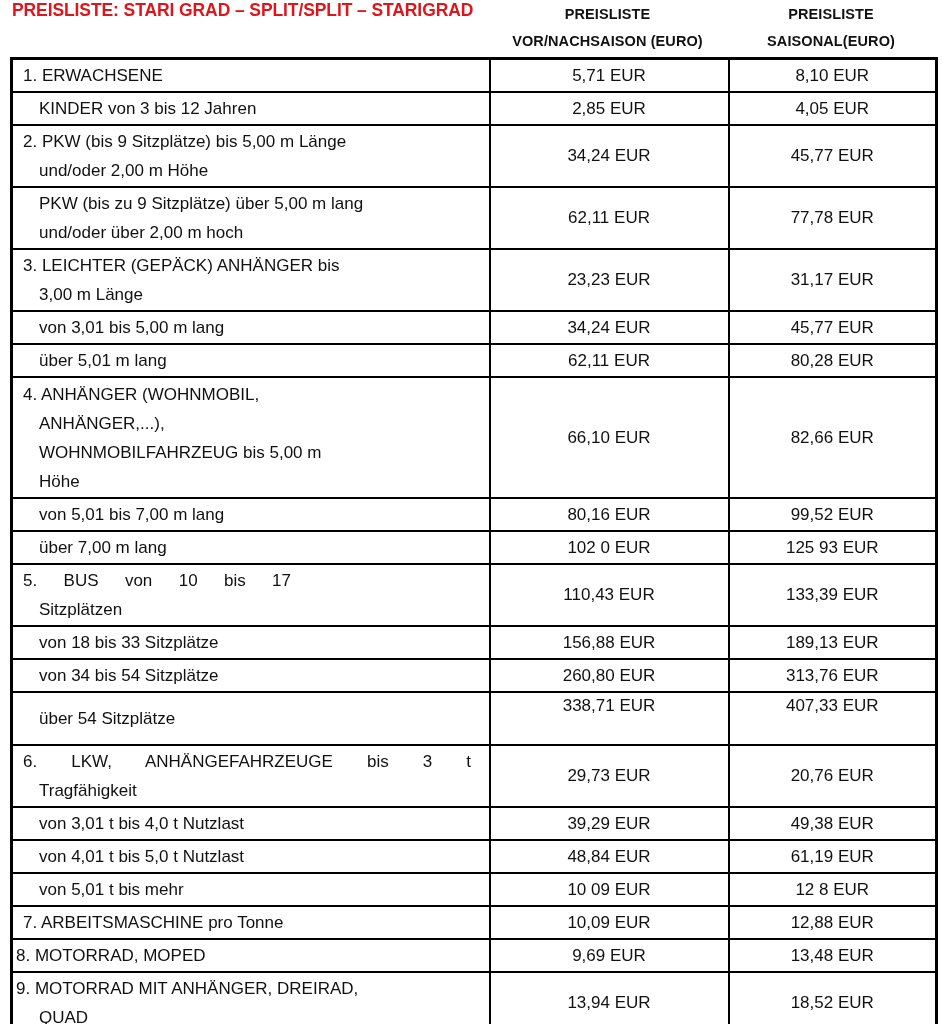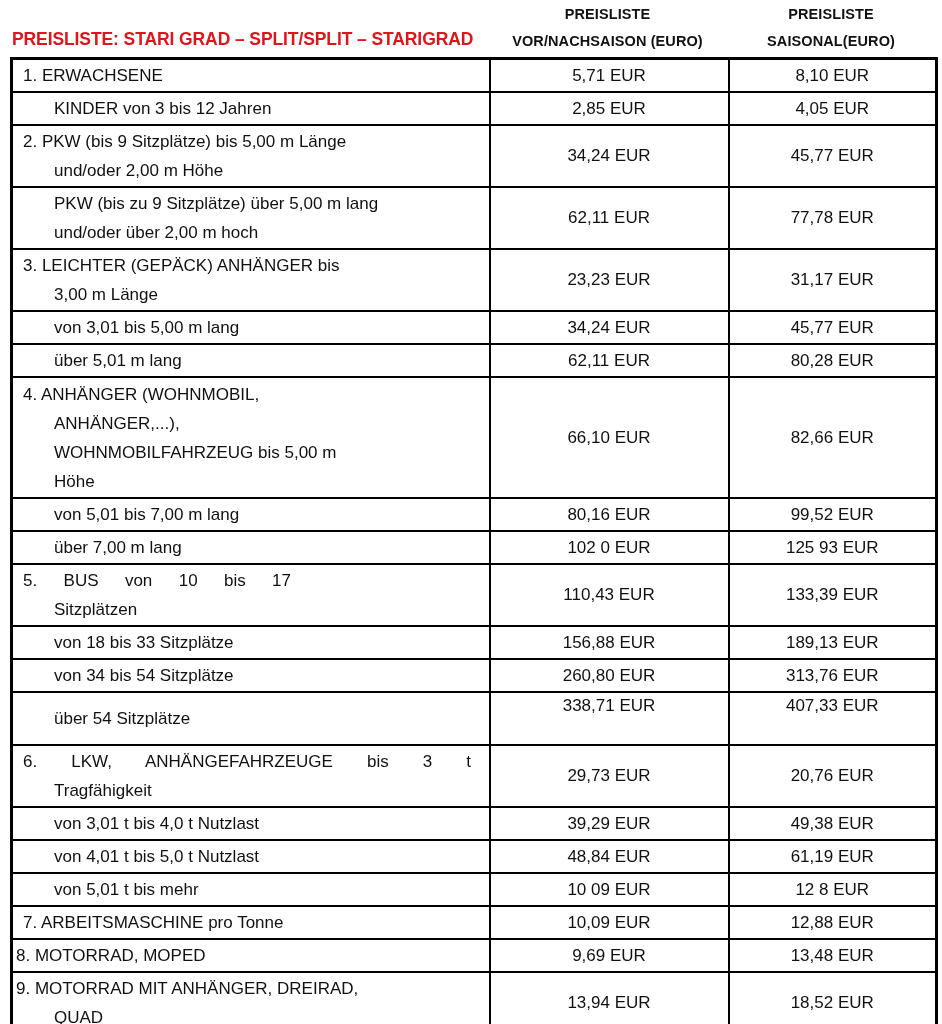--- a/index.html
+++ b/index.html
@@ -19,24 +19,23 @@
   
   .header {
     display: flex;
     width: 925px;
     height: 57px;
     align-items: stretch;
   }
   .header-title-cell {
     flex: 0 0 478px;
     display: flex;
-    align-items: center;
+    align-items: flex-start;
     box-sizing: border-box;
     padding: 0 0 3px 2px;
-    margin-top: 24px;
   }
   .page-title {
     margin: 0;
     font-size: 17.5px;
     font-weight: bold;
     white-space: nowrap;
     letter-spacing: -0.1px;
   }
   .header-col {
     display: flex;
@@ -75,21 +74,21 @@
   td.price-cell.valign-top {
     vertical-align: top;
     padding-top: 3px;
   }
   .line {
     line-height: 29px;
     white-space: nowrap;
   }
   .line.indent-num   { padding-left: 10px; }
   .line.indent-tight { padding-left: 3px;  }
-  .line.indent-sub   { padding-left: 41px; }
+  .line.indent-sub   { padding-left: 26px; }
   .line.justify-narrow {
     width: 268px;
     white-space: normal;
     text-align: justify;
     text-align-last: justify;
   }
   .line.justify-wide {
     width: 448px;
     white-space: normal;
     text-align: justify;

